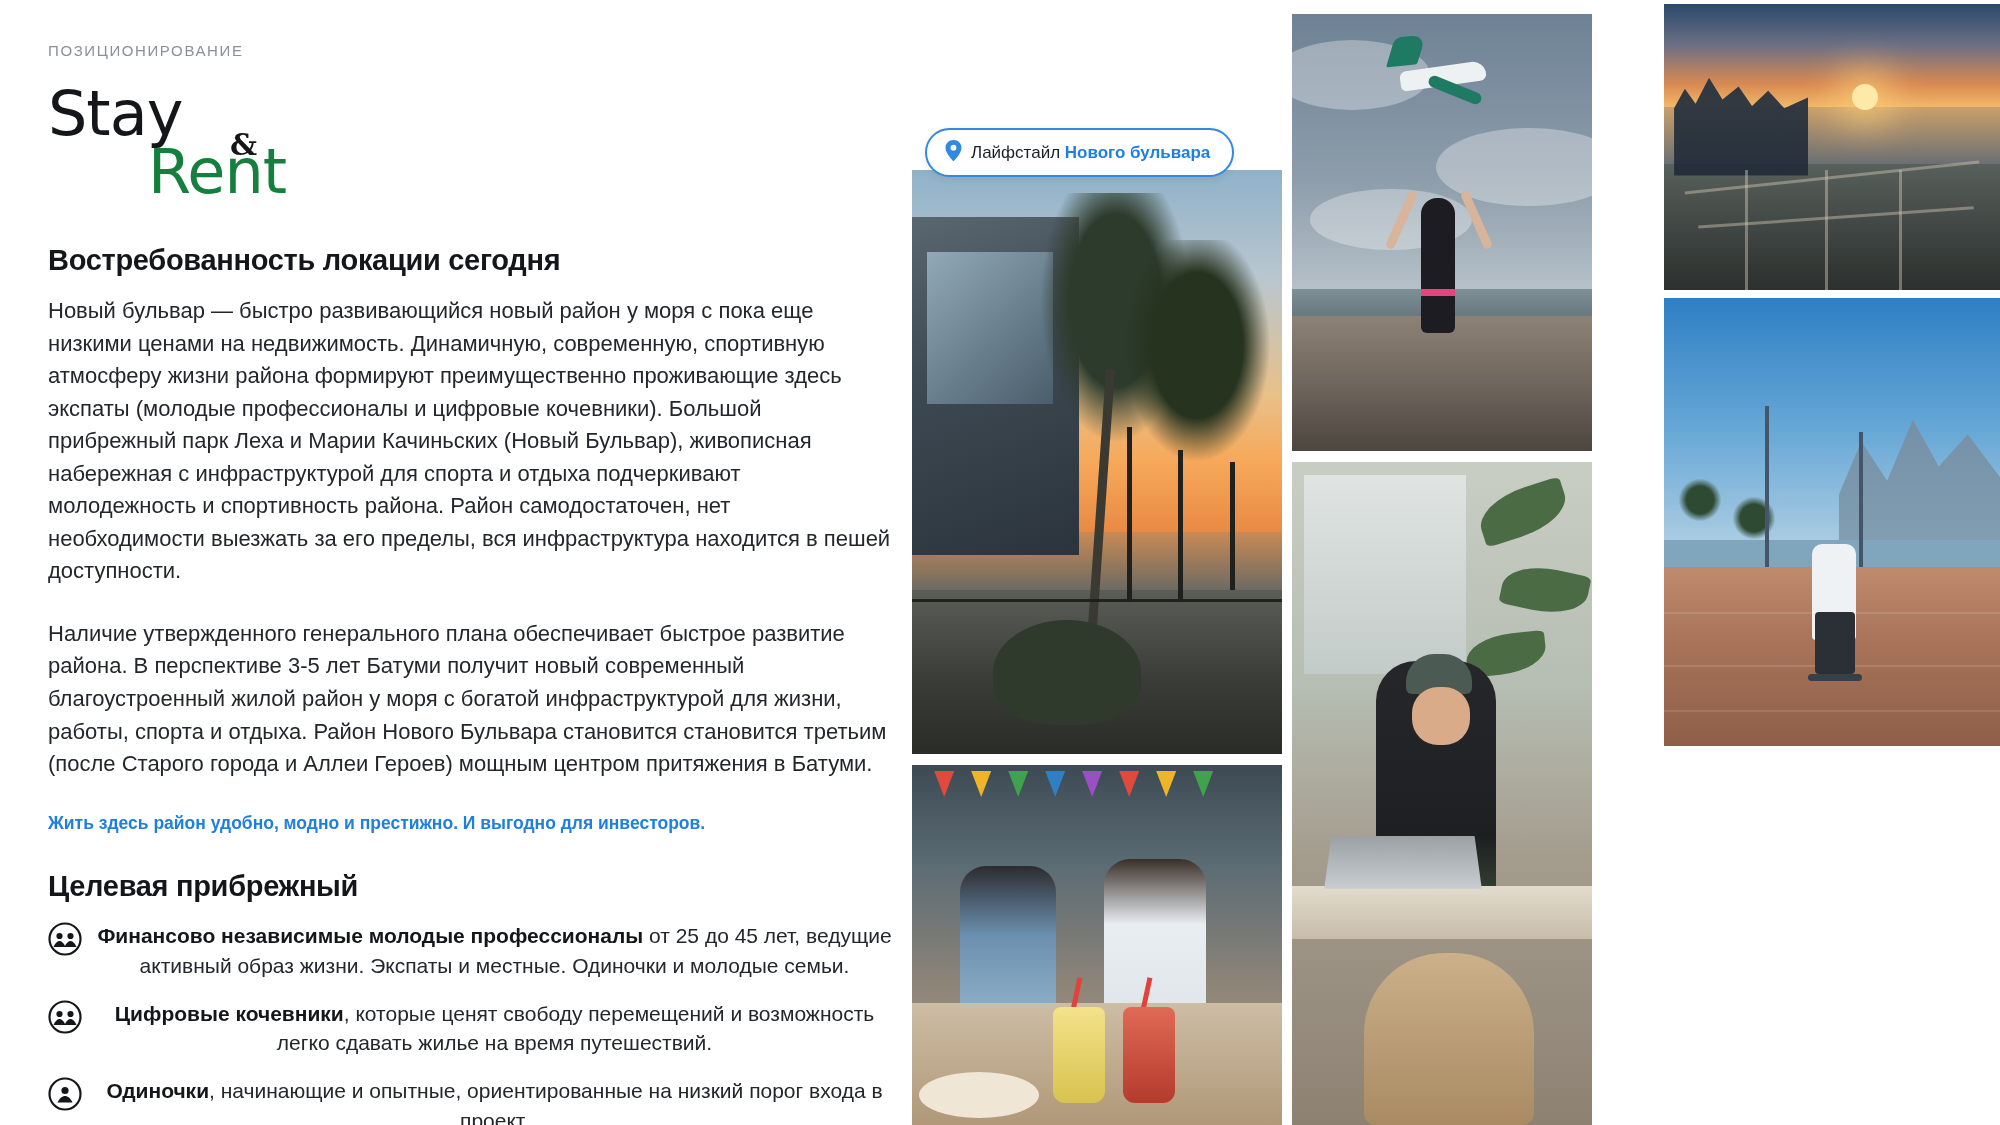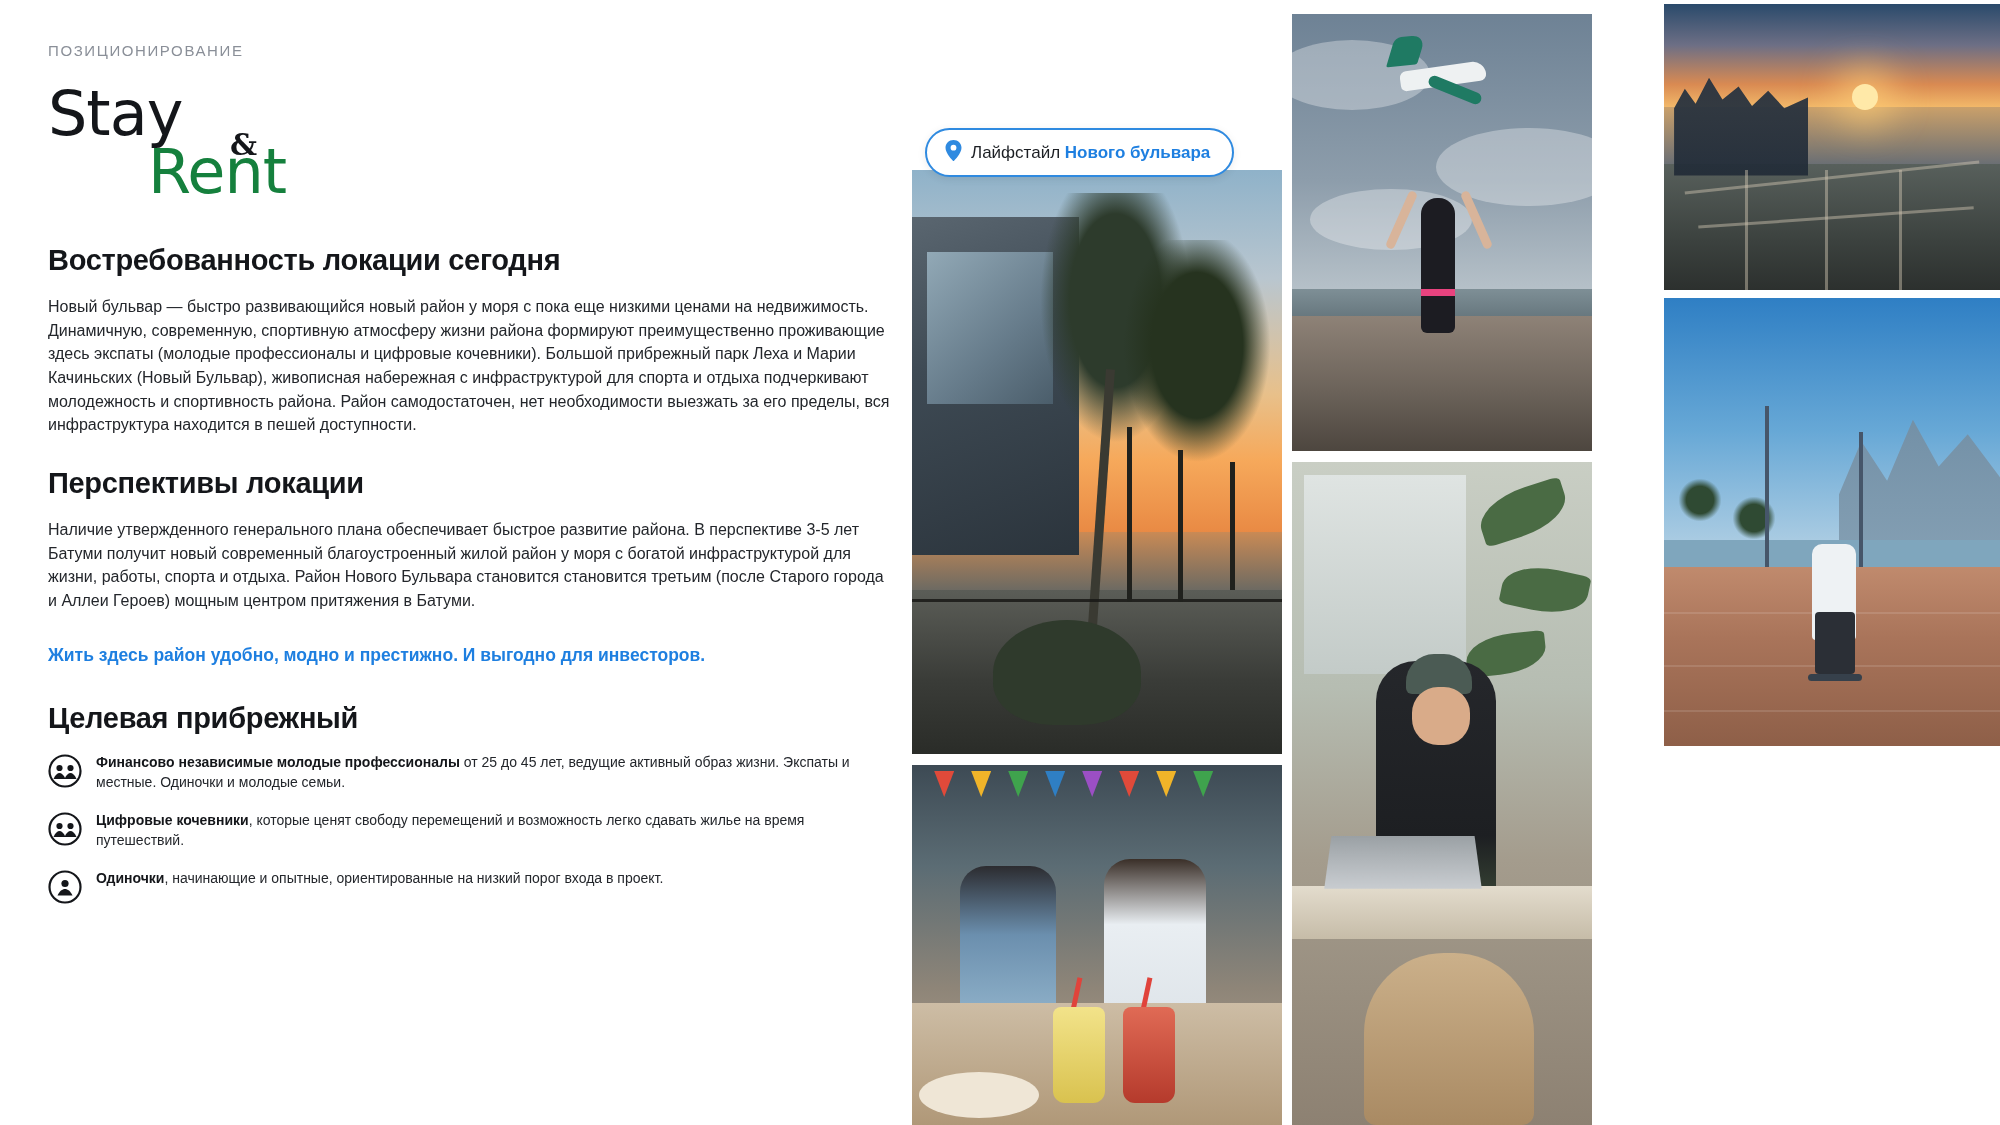--- a/index.html
+++ b/index.html
@@ -82,21 +82,21 @@
   .headline .l2 { display: block; margin-left: -265px; }
 
   h2.section {
     font-size: 29px;
     font-weight: 700;
     color: #14161a;
     margin: 0 0 18px 0;
     letter-spacing: -0.3px;
   }
   p.body {
-    font-size: 16px;
+    font-size: 22px;
     line-height: 1.48;
     color: #23262b;
     margin-bottom: 30px;
   }
   .highlight {
     color: #1e7fe0;
     font-weight: 700;
     font-size: 17.5px;
     line-height: 1.45;
     margin-bottom: 34px;
@@ -109,23 +109,24 @@
     align-items: flex-start;
     margin-bottom: 18px;
   }
   .aud-icon {
     flex: 0 0 34px;
     width: 34px; height: 34px;
     margin-right: 14px;
     margin-top: 1px;
   }
   .aud-text {
-    font-size: 14px;
+    font-size: 21px;
     line-height: 1.42;
     color: #23262b;
+    text-align: center;
   }
   .aud-text b { font-weight: 700; color: #14161a; }
 
   
   .photo {
     position: absolute;
     overflow: hidden;
     background: #c9ced6;
   }
   .photo .inner { position: absolute; inset: 0; }
@@ -404,21 +405,20 @@
       <span class="logo-wrap">
         <span class="logo-stay">Stay</span>
         <span class="logo-amp">&amp;</span>
         <span class="logo-rent">Rent</span>
       </span>
     </div>
 
     <h2 class="section">Востребованность локации сегодня</h2>
     <p class="body">Новый бульвар — быстро развивающийся новый район у моря с пока еще низкими ценами на недвижимость. Динамичную, современную, спортивную атмосферу жизни района формируют преимущественно проживающие здесь экспаты (молодые профессионалы и цифровые кочевники). Большой прибрежный парк Леха и Марии Качиньских (Новый Бульвар), живописная набережная с инфраструктурой для спорта и отдыха подчеркивают молодежность и спортивность района. Район самодостаточен, нет необходимости выезжать за его пределы, вся инфраструктура находится в пешей доступности.</p>
 
-    <h2 class="section">Перспективы локации</h2>
     <p class="body">Наличие утвержденного генерального плана обеспечивает быстрое развитие района. В перспективе 3-5 лет Батуми получит новый современный благоустроенный жилой район у моря с богатой инфраструктурой для жизни, работы, спорта и отдыха. Район Нового Бульвара становится становится третьим (после Старого города и Аллеи Героев) мощным центром притяжения в Батуми.</p>
 
     <div class="highlight">Жить здесь район удобно, модно и престижно. И выгодно для инвесторов.</div>
 
     <h2 class="section">Целевая прибрежный</h2>
 
     <ul class="audience">
       <li>
         <span class="aud-icon">
           <svg width="34" height="34" viewBox="0 0 34 34">

